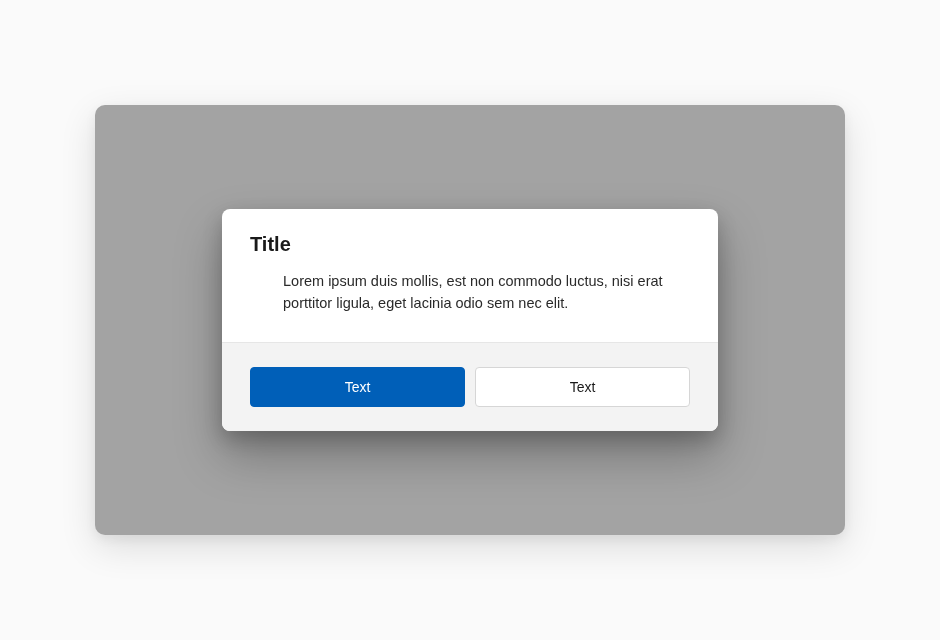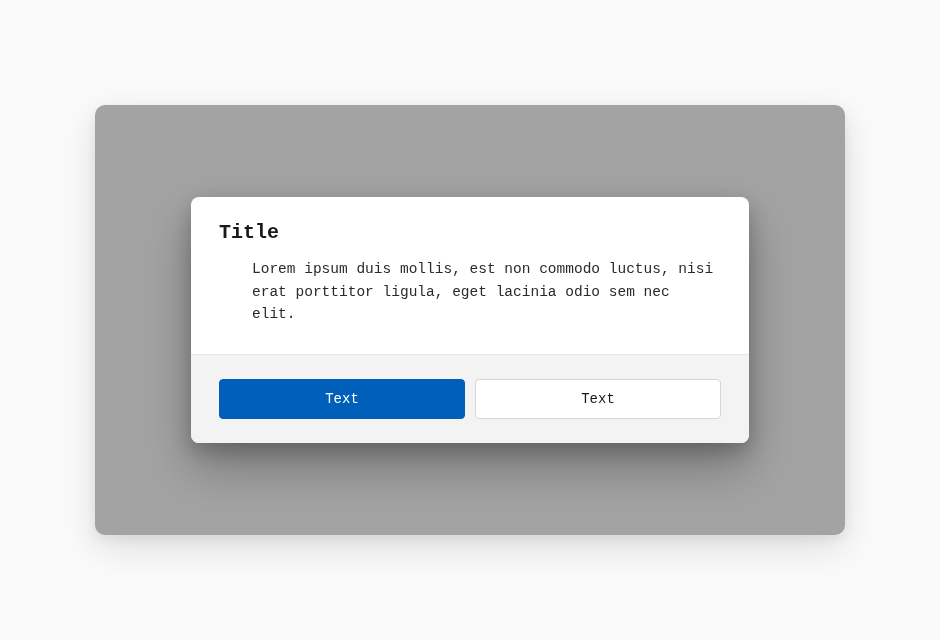--- a/index.html
+++ b/index.html
@@ -25,26 +25,25 @@
       height: 430px;
       background: #a3a3a3;
       border-radius: 10px;
       display: flex;
       align-items: center;
       justify-content: center;
       box-shadow: 0 12px 36px rgba(0, 0, 0, 0.12), 0 4px 12px rgba(0, 0, 0, 0.06);
     }
 
     .dialog {
-      width: 558px;
+      width: 496px;
       background: #ffffff;
       border-radius: 8px;
       box-shadow: 0 24px 48px rgba(0, 0, 0, 0.28), 0 8px 20px rgba(0, 0, 0, 0.2);
       overflow: hidden;
-      font-family: Liberation Mono, monospace;
     }
 
     .dialog-content {
       padding: 24px 28px 28px 28px;
     }
 
     .dialog-title {
       font-size: 20px;
       font-weight: 600;
       color: #1a1a1a;

